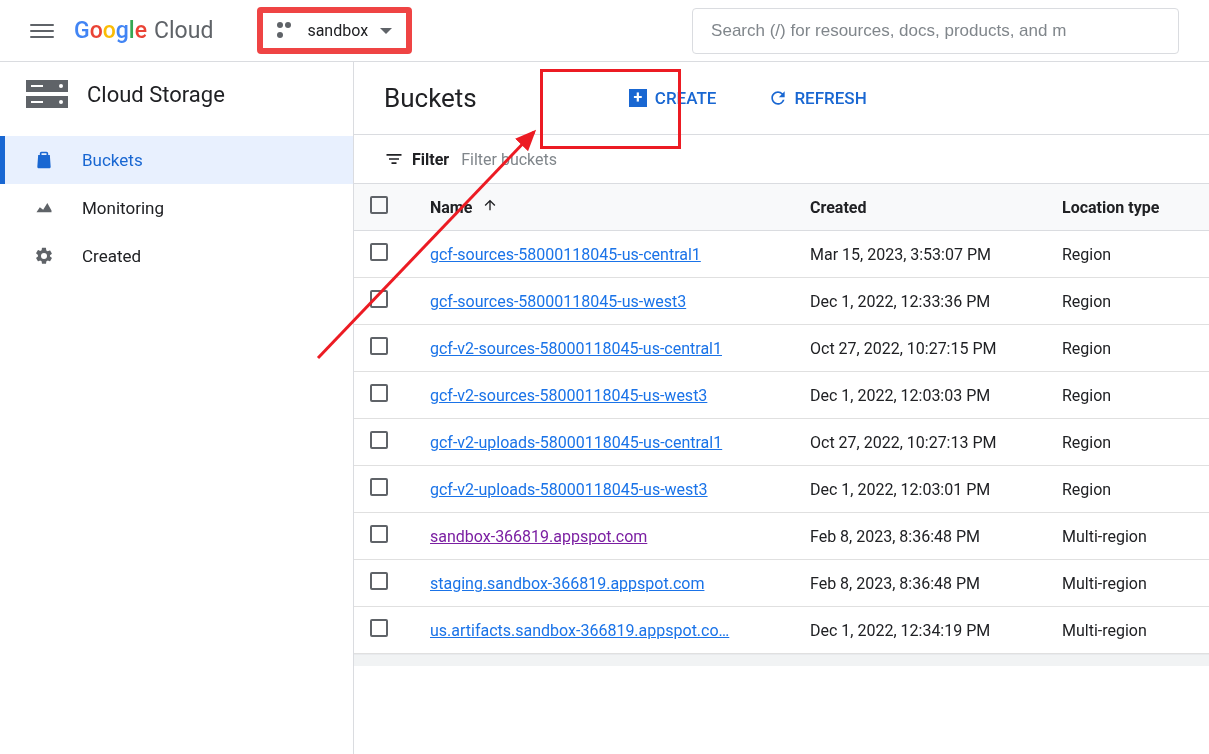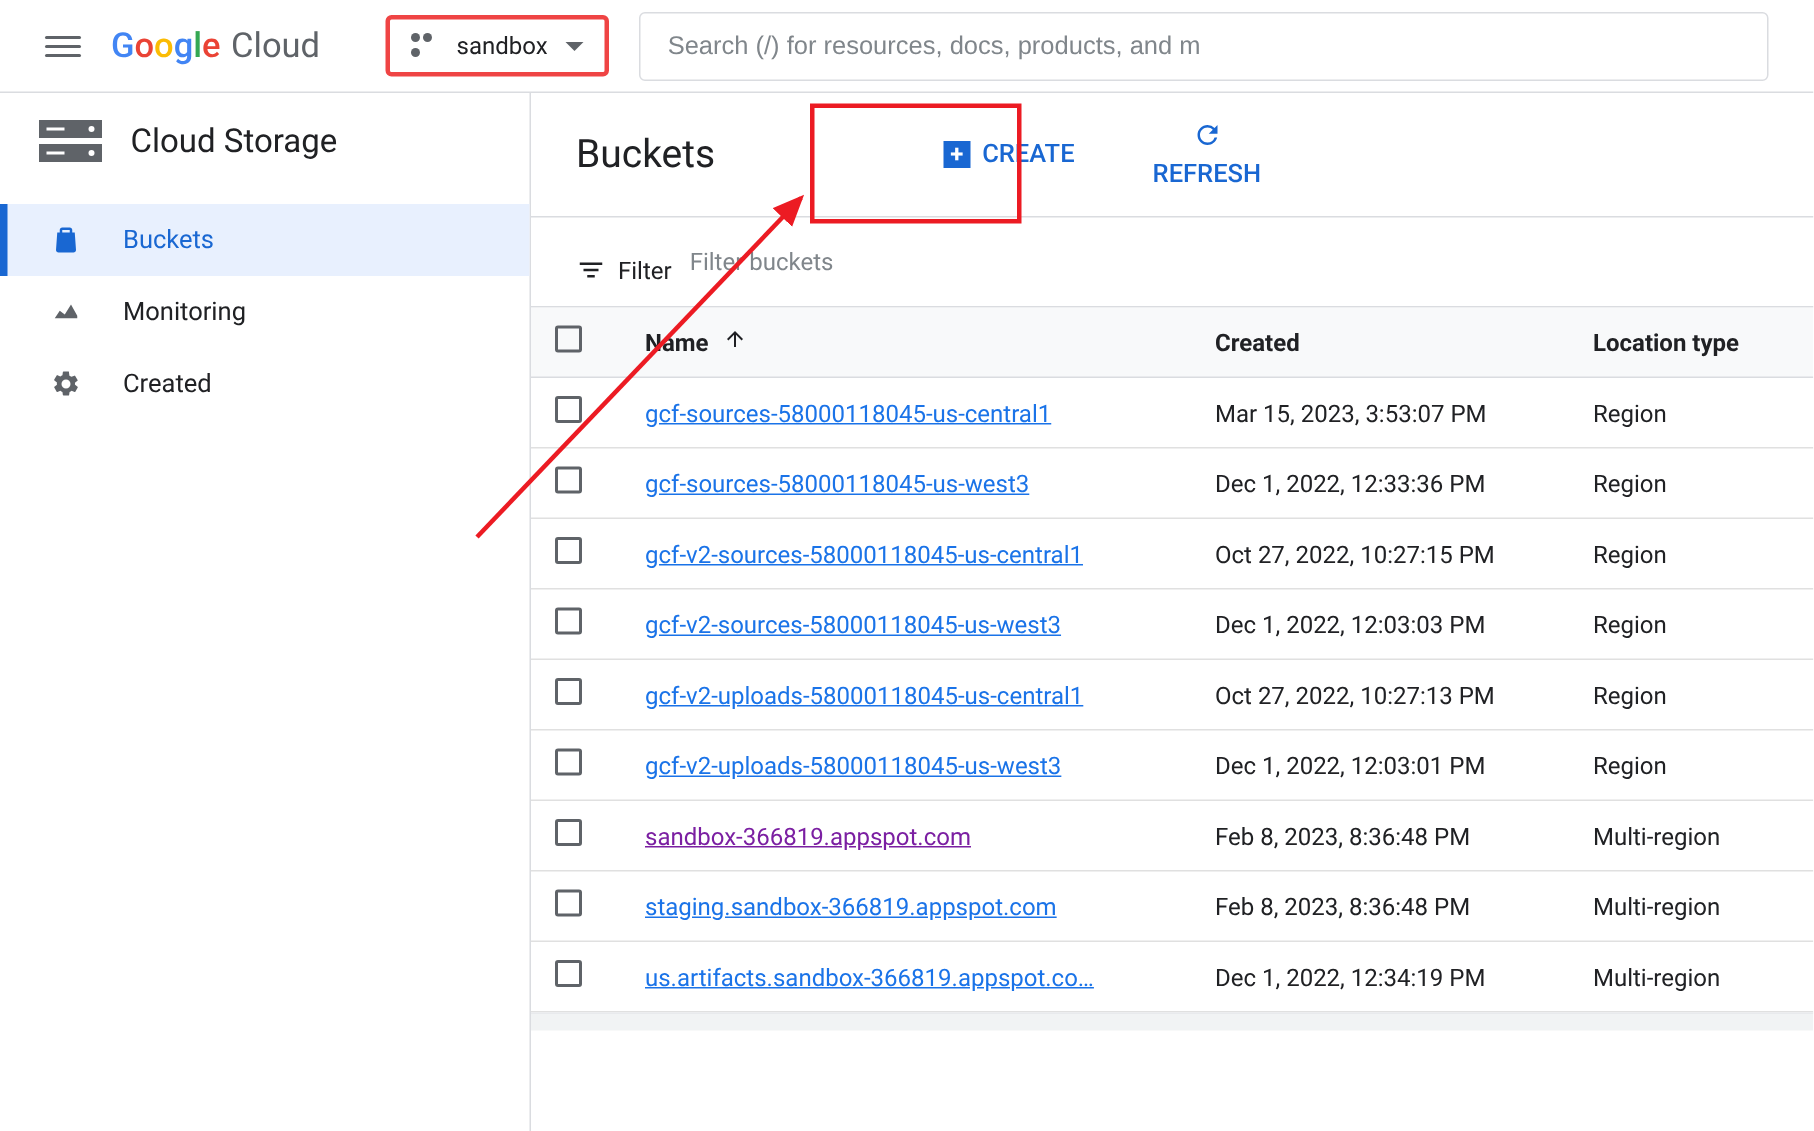--- a/index.html
+++ b/index.html
@@ -41,21 +41,21 @@
     .logo .google-o2 { color: #fbbc04; font-weight: 500; }
     .logo .google-g2 { color: #4285f4; font-weight: 500; }
     .logo .google-l { color: #34a853; font-weight: 500; }
     .logo .google-e { color: #ea4335; font-weight: 500; }
     .logo .cloud { color: #5f6368; margin-left: 3px; }
     
     .project-selector {
       display: flex;
       align-items: center;
       gap: 12px;
-      border: 3px solid #ef4444;
+      border: 6px solid #ef4444;
       border-radius: 4px;
       padding: 8px 14px;
       cursor: pointer;
       margin-left: 24px;
       font-size: 16px;
     }
     .project-icon {
       display: flex;
       flex-wrap: wrap;
       width: 18px;
@@ -70,20 +70,21 @@
     .project-icon i:nth-child(3){width:6px;height:6px;}
     .dropdown-arrow {
       width: 0; height: 0;
       border-left: 6px solid transparent;
       border-right: 6px solid transparent;
       border-top: 6px solid #5f6368;
     }
     
     .search-container {
       flex: 1;
+      margin-left: 260px;
     }
     .search-box {
       width: 100%;
       border: 1px solid #dadce0;
       border-radius: 4px;
       padding: 12px 18px;
       font-size: 17px;
       color: #5f6368;
       outline: none;
     }
@@ -170,21 +171,20 @@
       line-height: 1;
     }
     .refresh-btn {
       display: flex;
       align-items: center;
       gap: 6px;
       color: #1967d2;
       font-weight: 500;
       font-size: 17px;
       cursor: pointer;
-      flex-direction: column;
     }
     .refresh-icon { width: 20px; height: 20px; }
     
     
     .annotation-box {
       position: absolute;
       border: 3px solid #ec1b23;
       pointer-events: none;
       z-index: 10;
     }
@@ -196,21 +196,21 @@
     
     
     .filter-row {
       display: flex;
       align-items: center;
       gap: 12px;
       padding: 14px 30px;
       border-bottom: 1px solid #dadce0;
       font-size: 16px;
     }
-    .filter-label { display: flex; align-items: center; gap: 8px; font-weight: 400; margin-top: 11px; }
+    .filter-label { display: flex; align-items: center; gap: 8px; font-weight: 700; }
     .filter-placeholder { color: #80868b; }
     
     
     .table-wrapper { flex: 1; overflow: auto; }
     table { width: 100%; border-collapse: collapse; table-layout: fixed; }
     thead th {
       text-align: left;
       padding: 12px 16px;
       font-size: 16px;
       font-weight: 700;

